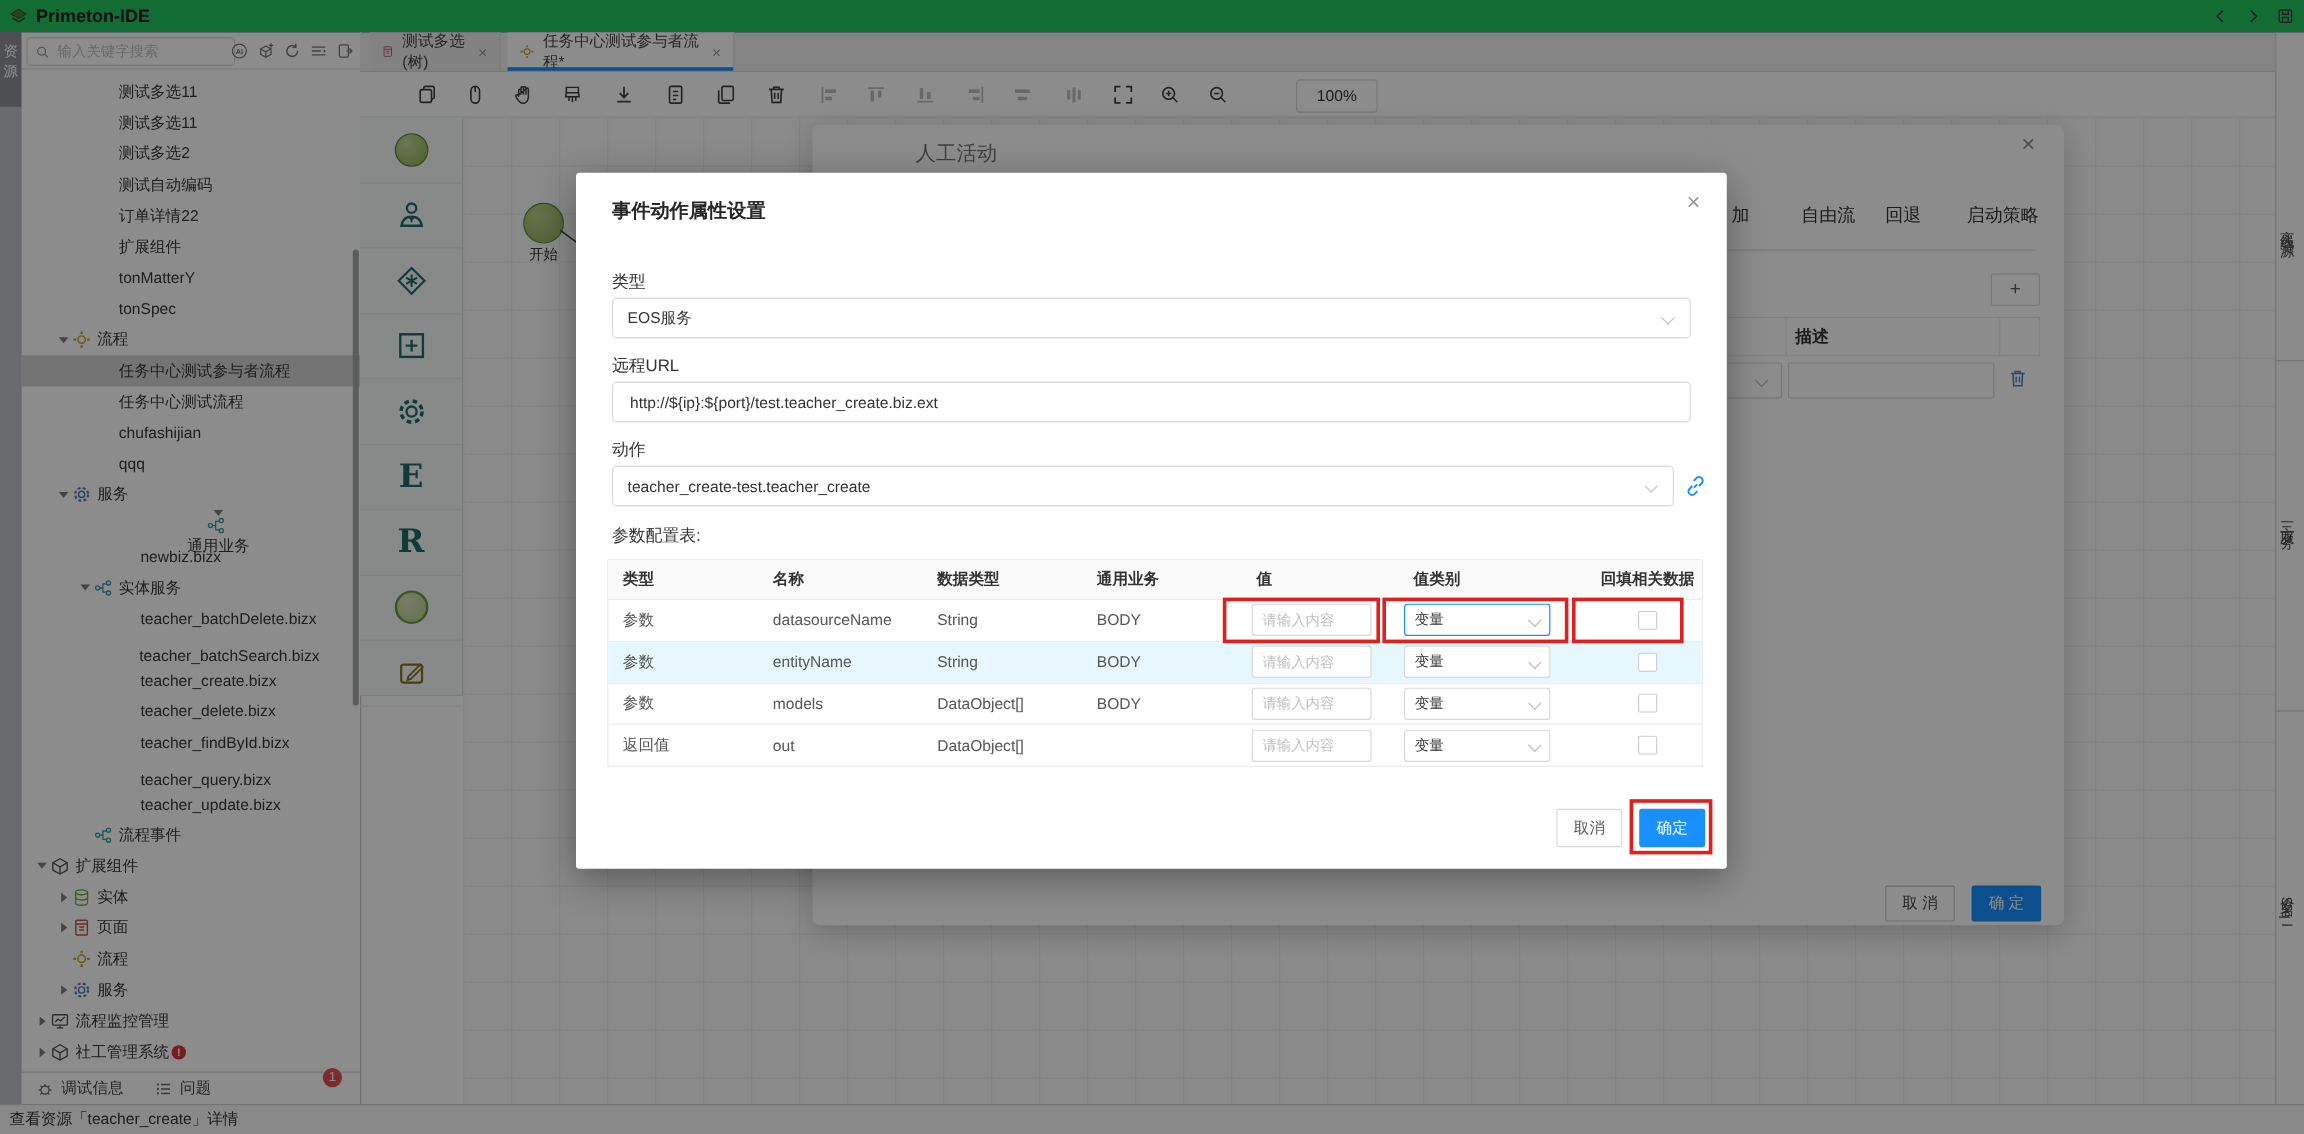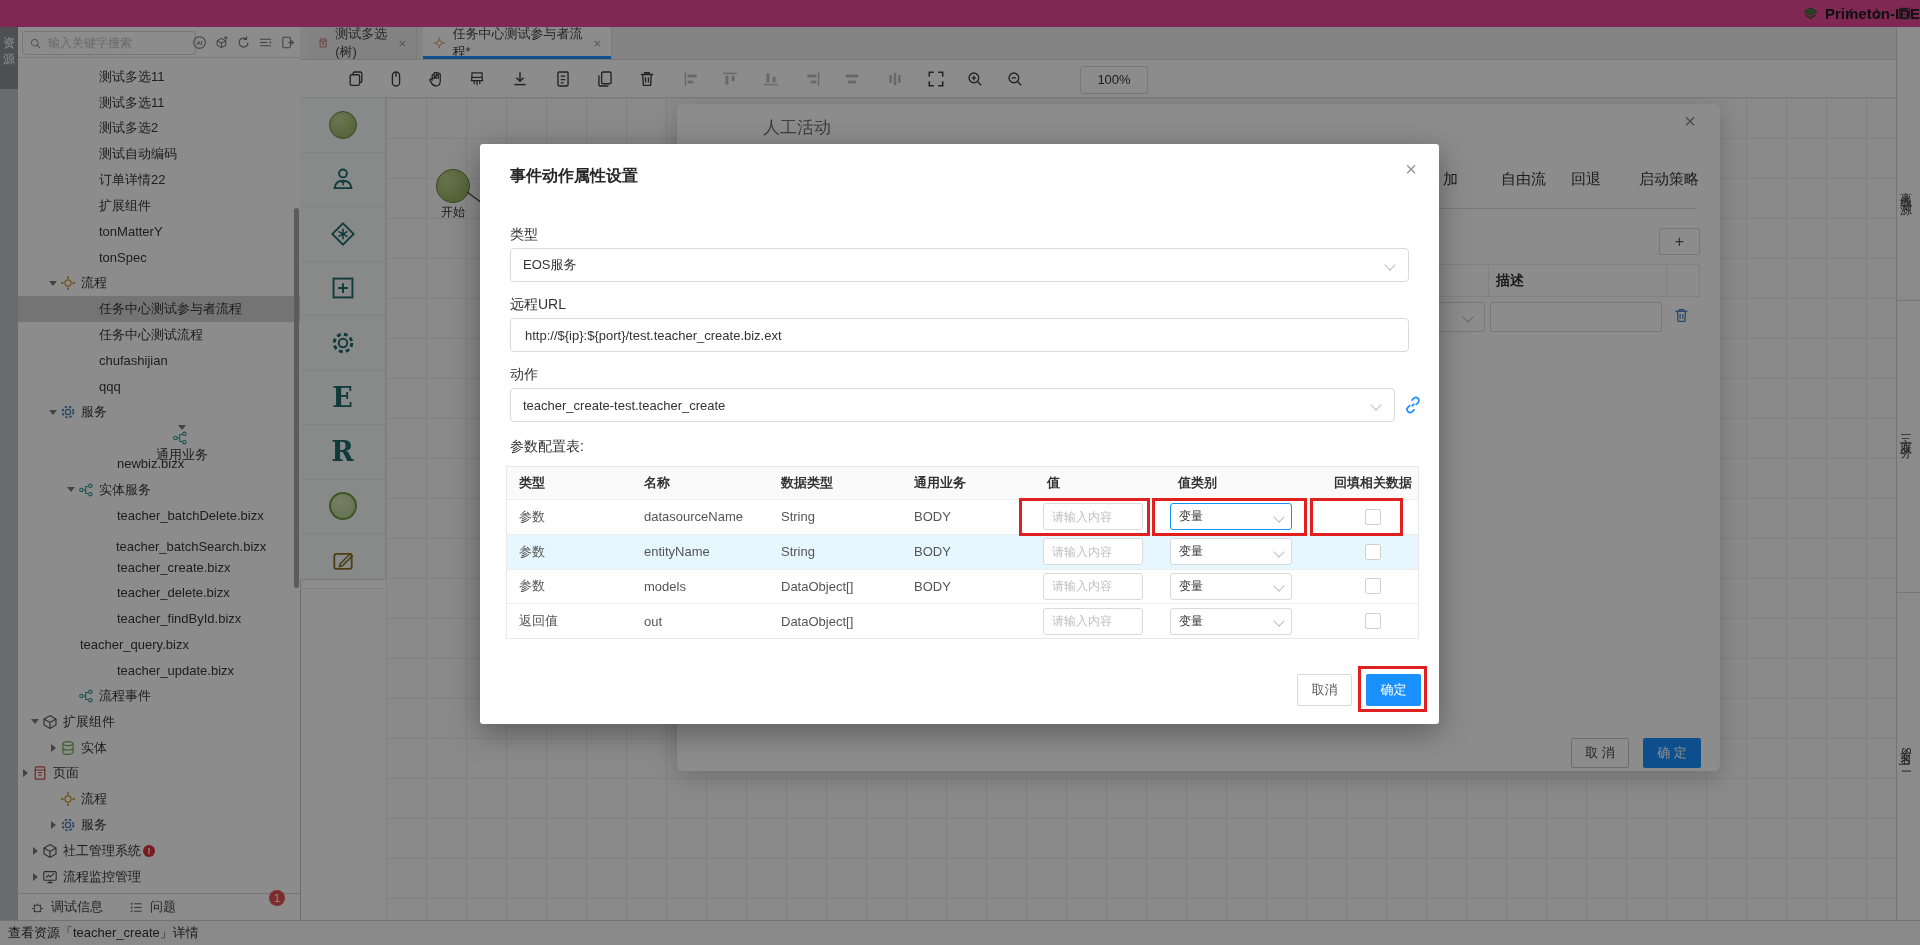--- a/index.html
+++ b/index.html
@@ -1,21 +1,21 @@
 <!DOCTYPE html>
 <html><head>
 <meta charset="utf-8">
 <style>
   html,body{margin:0;padding:0;background:#555;font-family:"Liberation Sans","DejaVu Sans",sans-serif;}
   #screen{position:relative;width:1920px;height:945px;overflow:hidden;background:#fff;}
   .abs{position:absolute;}
   .icn{display:inline-block;line-height:0;}
   .icn svg{width:100%;height:100%;}
   
-  .titlebar{left:0;top:0;width:1920px;height:27px;background:#ec4899;border-bottom:5px solid #0f172a;display:flex;align-items:center;justify-content:flex-end;}
+  .titlebar{left:0;top:0;width:1920px;height:27px;background:#22c55e;border-bottom:5px solid #0f172a;display:flex;align-items:center;}
   .titlebar .app-title{font-size:15px;font-weight:700;color:#1c1c1c;margin-left:6px;}
   .tb-right{position:absolute;right:8px;top:0;height:27px;display:flex;align-items:center;gap:12px;color:#3a3a3a;}
   .tb-right .icn{width:15px;height:15px;}
   
   .res-strip{left:0;top:27px;width:18px;height:893px;background:#c2c4c8;border-right:1px solid #aeb0b4;}
   .res-active{position:absolute;left:0;top:0;width:18px;height:54px;background:#8f9196;color:#fff;font-size:12px;text-align:center;padding-top:8px;line-height:16px;}
   
   .sidebar{left:18px;top:27px;width:282px;height:893px;background:#fff;border-right:1px solid #c9c9c9;}
   .search-row{position:absolute;left:0;top:0;width:282px;height:30px;border-bottom:1px solid #e3e3e3;display:flex;align-items:center;}
   .search-box{position:absolute;left:4px;top:4px;width:172px;height:22px;border:1px solid #d9d9d9;border-radius:4px;display:flex;align-items:center;background:#fff;}
@@ -308,21 +308,21 @@
         <div class="trow" style="padding-left: 64px;">
           <span class="arrbox"></span>
           <span class="ticon"><span class="tdot" style="background: rgb(61, 110, 180);"></span></span>
           <span>teacher_delete.bizx</span>
         </div>
         <div class="trow" style="padding-left: 64px;">
           <span class="arrbox"></span>
           <span class="ticon"><span class="tdot" style="background: rgb(61, 110, 180);"></span></span>
           <span>teacher_findById.bizx</span>
         </div>
-        <div class="trow" style="padding-left: 27px;">
+        <div class="trow" style="padding-left: 64px; align-items: flex-end;">
           <span class="arrbox"></span>
           <span class="ticon"><span class="tdot" style="background: rgb(61, 110, 180);"></span></span>
           <span>teacher_query.bizx</span>
         </div>
         <div class="trow" style="padding-left: 64px;">
           <span class="arrbox"></span>
           <span class="ticon"><span class="tdot" style="background: rgb(61, 110, 180);"></span></span>
           <span>teacher_update.bizx</span>
         </div>
         <div class="trow" style="padding-left: 46px;">
@@ -349,21 +349,21 @@
           <span class="arrbox">
             <span class="arr-r"></span>
           </span>
           <span class="ticon" style="color: rgb(111, 170, 67);"><svg viewBox="0 0 16 16">
               <ellipse cx="8" cy="3.6" rx="5" ry="2" fill="none" stroke="currentColor" stroke-width="1.1"></ellipse>
               <path d="M3 3.6v8.8c0 1.1 2.2 2 5 2s5-.9 5-2V3.6" fill="none" stroke="currentColor" stroke-width="1.1"></path>
               <path d="M3 8c0 1.1 2.2 2 5 2s5-.9 5-2" fill="none" stroke="currentColor" stroke-width="1.1"></path>
             </svg></span>
           <span>实体</span>
         </div>
-        <div class="trow" style="">
+        <div class="trow" style="padding-left: 28px;">
           <span class="arrbox">
             <span class="arr-r"></span>
           </span>
           <span class="ticon" style="color: rgb(192, 84, 78);"><svg viewBox="0 0 16 16">
               <rect x="3.2" y="1.8" width="9.6" height="12.4" rx="1" fill="none" stroke="currentColor" stroke-width="1.2"></rect>
               <path d="M3.2 5h9.6M6 7.5h4M6 10h4" stroke="currentColor" stroke-width="1.1"></path>
             </svg></span>
           <span>页面</span>
         </div>
         <div class="trow" style="padding-left: 28px;">
@@ -382,35 +382,35 @@
               <circle cx="8" cy="8" r="2.6" fill="none" stroke="currentColor" stroke-width="1.2"></circle>
               <circle cx="8" cy="8" r="5.4" fill="none" stroke="currentColor" stroke-width="1.8" stroke-dasharray="2.4 1.9"></circle>
             </svg></span>
           <span>服务</span>
         </div>
         <div class="trow" style="padding-left: 10px;">
           <span class="arrbox">
             <span class="arr-r"></span>
           </span>
           <span class="ticon" style="color: rgb(79, 79, 79);"><svg viewBox="0 0 16 16">
+              <rect x="1.8" y="2.6" width="12.4" height="8.6" rx="1" fill="none" stroke="currentColor" stroke-width="1.1"></rect>
+              <path d="m4 8.6 2.4-2.4 2 1.6 3.6-3.4M8 11.2v2M5.4 13.6h5.2" fill="none" stroke="currentColor" stroke-width="1.1"></path>
+            </svg></span>
+          <span>流程监控管理</span>
+        </div>
+        <div class="trow" style="padding-left: 10px;">
+          <span class="arrbox">
+            <span class="arr-r"></span>
+          </span>
+          <span class="ticon" style="color: rgb(79, 79, 79);"><svg viewBox="0 0 16 16">
               <path d="M8 1.6 14 5v6l-6 3.4L2 11V5z" fill="none" stroke="currentColor" stroke-width="1.1"></path>
               <path d="M2 5l6 3.4L14 5M8 8.4v6" fill="none" stroke="currentColor" stroke-width="1.1"></path>
             </svg></span>
           <span>社工管理系统</span>
           <span class="warnb">!</span>
-        </div>
-        <div class="trow" style="padding-left: 10px;">
-          <span class="arrbox">
-            <span class="arr-r"></span>
-          </span>
-          <span class="ticon" style="color: rgb(79, 79, 79);"><svg viewBox="0 0 16 16">
-              <rect x="1.8" y="2.6" width="12.4" height="8.6" rx="1" fill="none" stroke="currentColor" stroke-width="1.1"></rect>
-              <path d="m4 8.6 2.4-2.4 2 1.6 3.6-3.4M8 11.2v2M5.4 13.6h5.2" fill="none" stroke="currentColor" stroke-width="1.1"></path>
-            </svg></span>
-          <span>流程监控管理</span>
         </div>
       </div>
     <div class="scroll-thumb"></div>
     <div class="side-bottom">
       <div class="sb-tab" style="margin-left:12px;">
         <span class="icn" id="debugIcon"><svg viewBox="0 0 16 16">
               <circle cx="8" cy="9" r="3.6" fill="none" stroke="currentColor" stroke-width="1.1"></circle>
               <path d="M8 5.4V3.6M5.4 6.4 4 5M10.6 6.4 12 5M4.4 9H2.2M13.8 9h-2.2M5.4 11.6 4 13M10.6 11.6 12 13" stroke="currentColor" stroke-width="1.1"></path>
             </svg></span>
         <span>调试信息</span>

